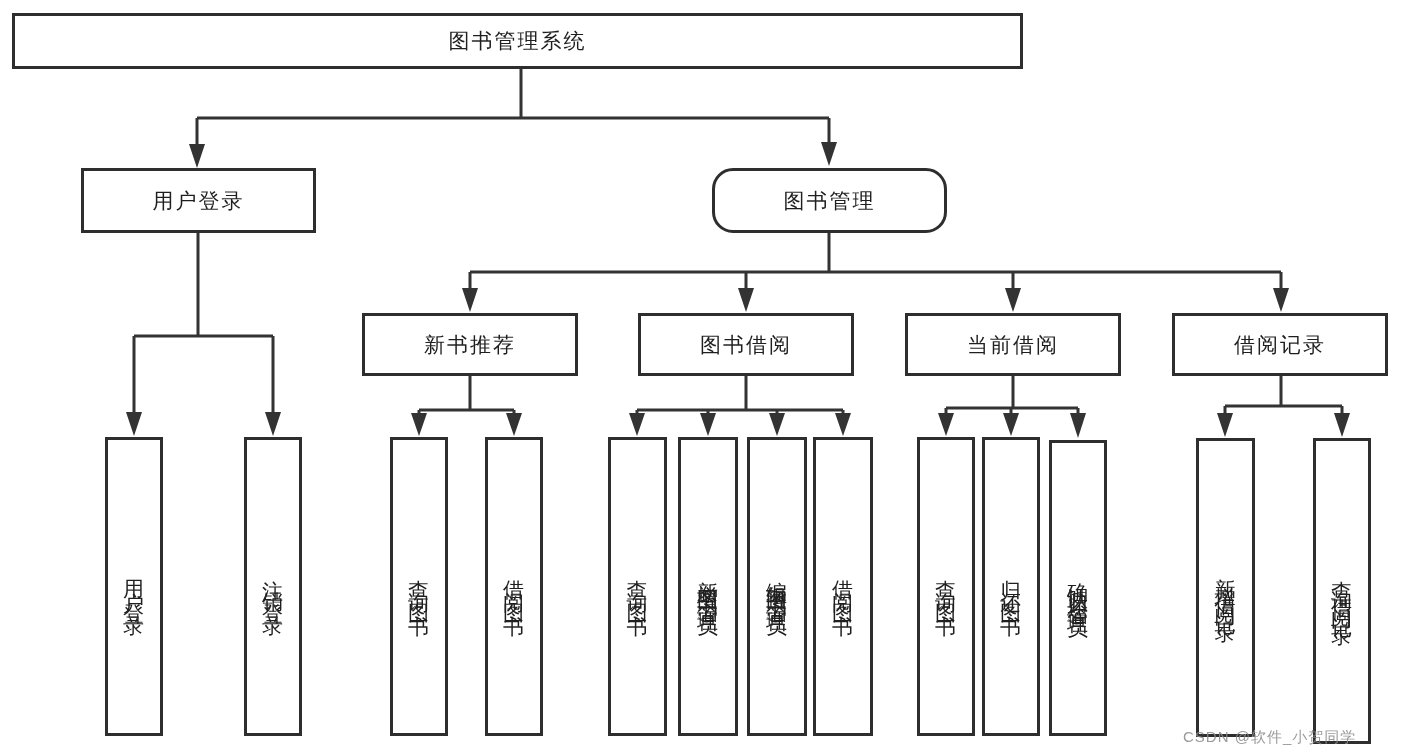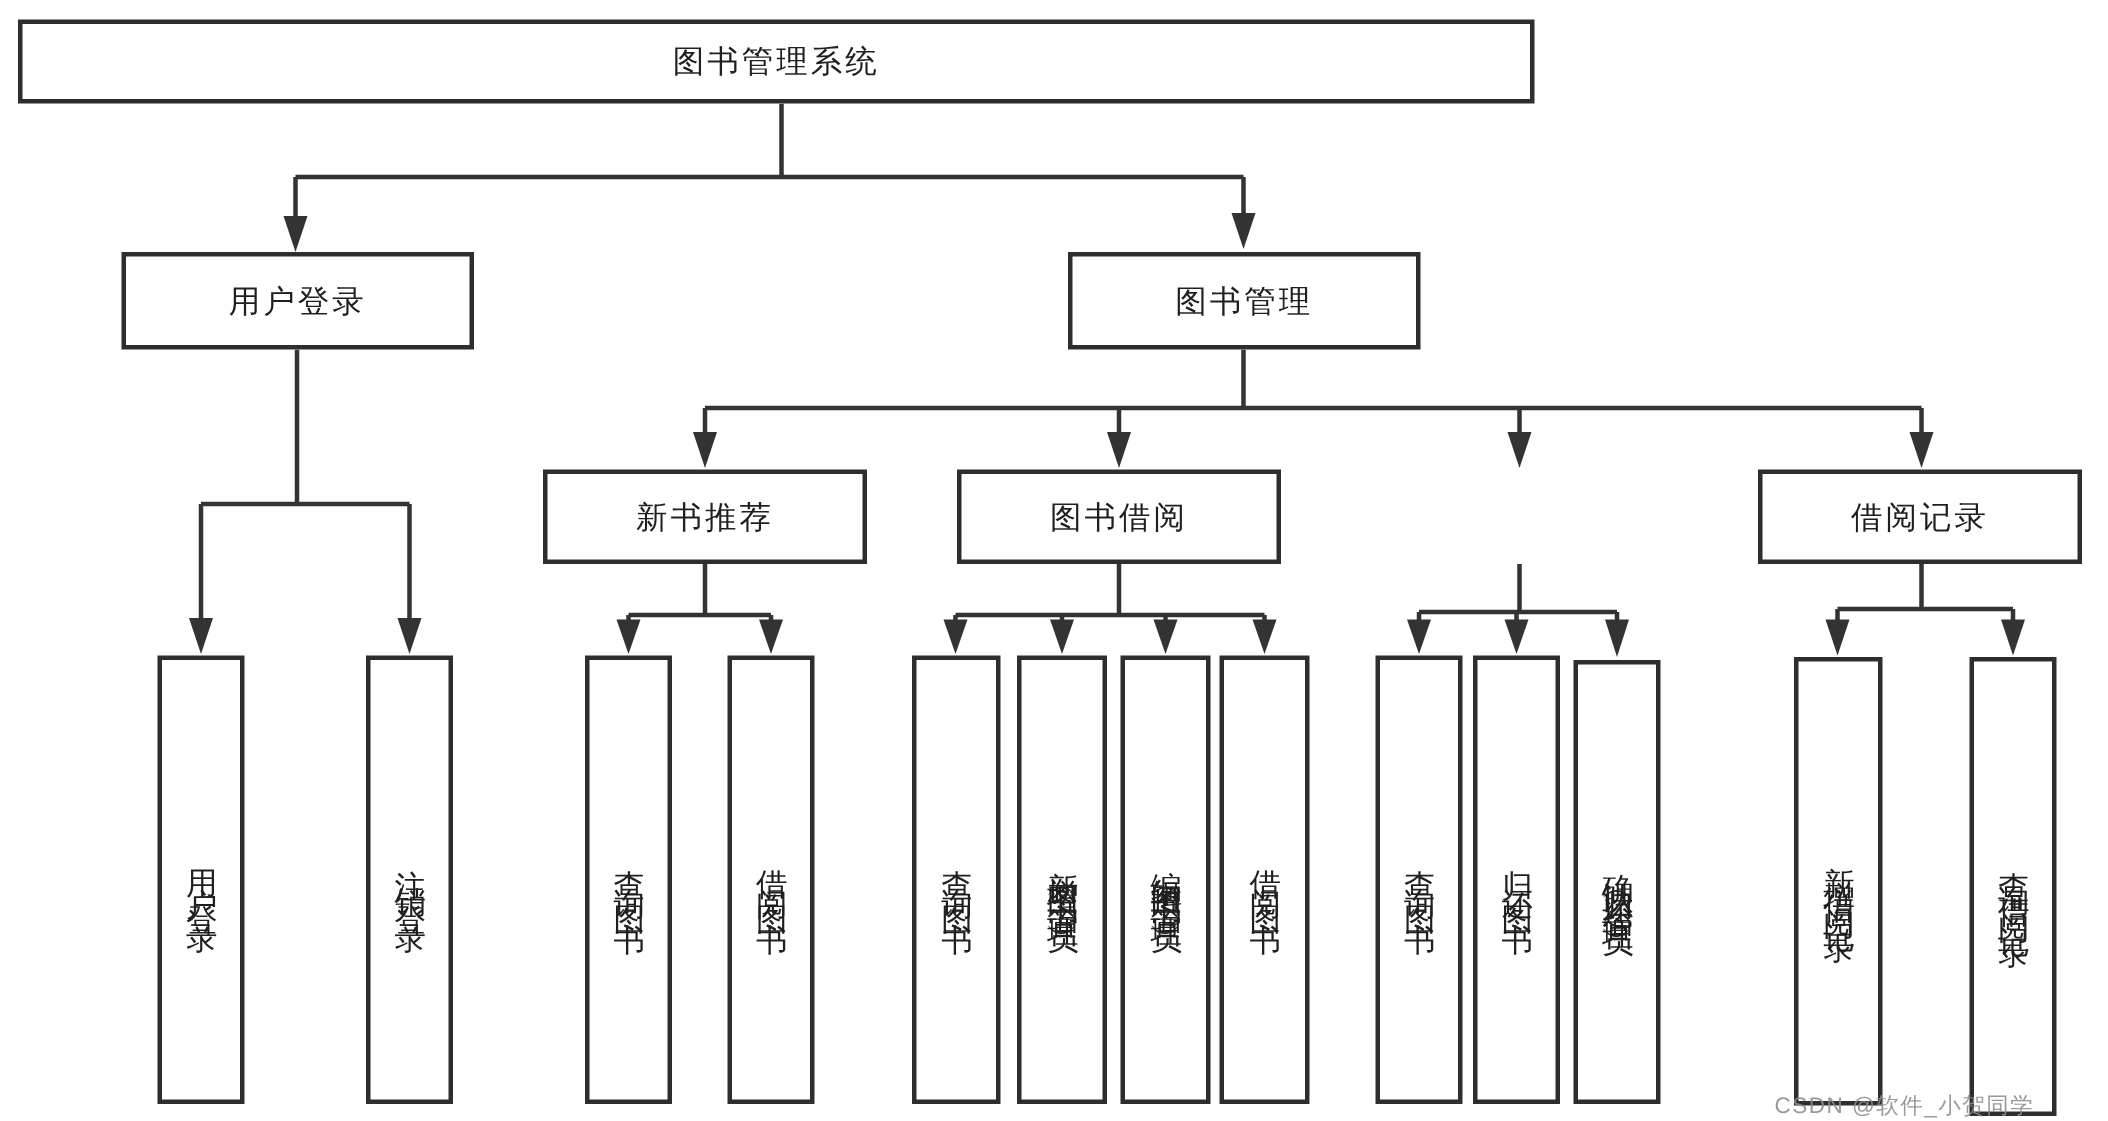--- a/index.html
+++ b/index.html
@@ -72,29 +72,32 @@
     </g>
   </svg>
 
   <div class="box" style="left:12px;top:13px;width:1011px;height:56px;">
     <span class="hlabel">图书管理系统</span>
   </div>
 
   <div class="box" style="left:81px;top:168px;width:235px;height:65px;">
     <span class="hlabel">用户登录</span>
   </div>
-  <div class="box" style="left:712px;top:168px;width:235px;height:65px;">
+  <div class="box" style="left:712px;top:168px;width:235px;height:65px;border-radius:21px;">
     <span class="hlabel">图书管理</span>
   </div>
 
   <div class="box" style="left:638px;top:313px;width:216px;height:63px;">
     <span class="hlabel">图书借阅</span>
   </div>
   <div class="box" style="left:362px;top:313px;width:216px;height:63px;">
     <span class="hlabel">新书推荐</span>
+  </div>
+  <div class="box" style="left:905px;top:313px;width:216px;height:63px;">
+    <span class="hlabel">当前借阅</span>
   </div>
   <div class="box" style="left:1172px;top:313px;width:216px;height:63px;">
     <span class="hlabel">借阅记录</span>
   </div>
 
   <div class="box" style="left:105px;top:437px;width:58px;height:299px;">
     <span class="vlabel sp12">用户登录</span>
   </div>
   <div class="box" style="left:244px;top:437px;width:58px;height:299px;">
     <span class="vlabel sp12">注销登录</span>

